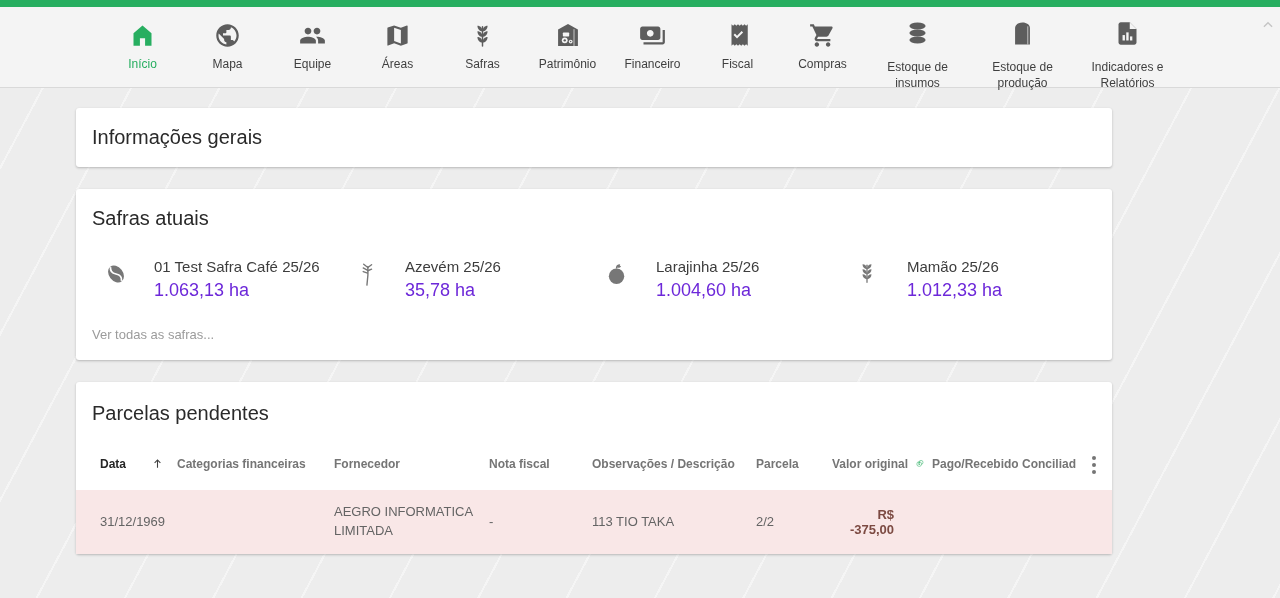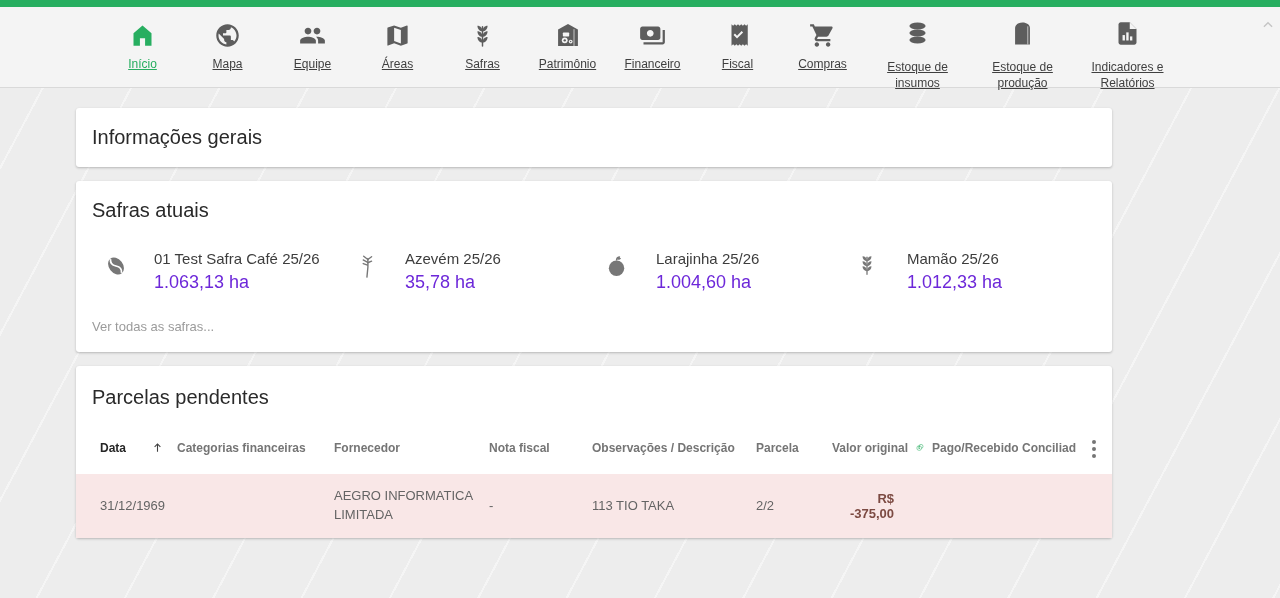--- a/index.html
+++ b/index.html
@@ -12,27 +12,27 @@
   
   .topbar { height: 7px; background: #27ae60; }
   .nav {
     height: 81px; background: #f4f4f4; border-bottom: 1px solid #d9d9d9;
     display: flex; justify-content: center; gap: 17px; padding-top: 13px; position: relative;
   }
   .nav-item { display: flex; flex-direction: column; align-items: center; width: 68px; cursor: pointer; }
   .nav-item.wide { width: 88px; gap: 6px; }
   .nav-icon { height: 30px; display: flex; align-items: center; justify-content: center; }
   .nav-icon svg { display: block; }
-  .nav-label { font-size: 12px; color: #3f3f3f; text-align: center; line-height: 1.3; margin-top: 7px; text-decoration: underline; }
+  .nav-label { font-size: 12px; color: #3f3f3f; text-align: center; line-height: 1.3; margin-top: 7px; }
   .nav-item.active .nav-label { color: #27ae60; }
   .nav-collapse { position: absolute; right: 5px; top: 11px; opacity: .55; }
   
   .content { margin: 20px 0 0 76px; width: 1036px; }
   .card {
-    background: #fff; border-radius: 3px; margin-bottom: 14px;
+    background: #fff; border-radius: 3px; margin-bottom: 22px;
     box-shadow: 0 1px 3px rgba(0,0,0,.14), 0 1px 2px rgba(0,0,0,.10);
   }
   .card-title { font-size: 20px; color: #2a2a2a; font-weight: 400; }
   .pad { padding: 18px 16px; }
   
   .stats { display: grid; grid-template-columns: repeat(4, 1fr); margin-top: 30px; padding-bottom: 6px; }
   .stat-label { font-size: 12px; color: #9b9b9b; }
   .stat-value { font-size: 20px; color: #2a2a2a; margin-top: 11px; }
   
   .safras { display: grid; grid-template-columns: repeat(4, 1fr); margin-top: 28px; }

